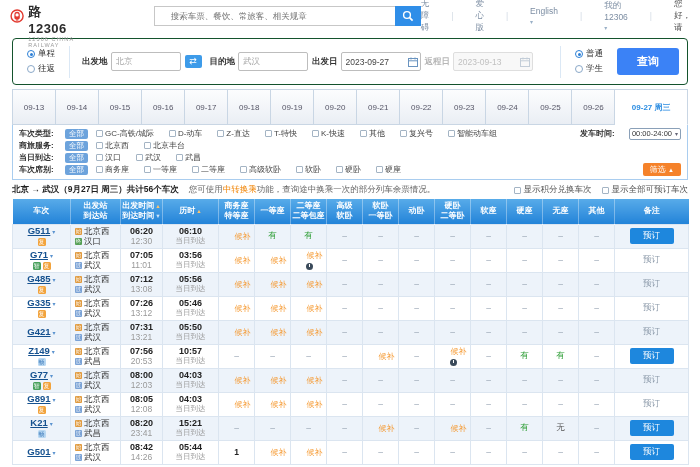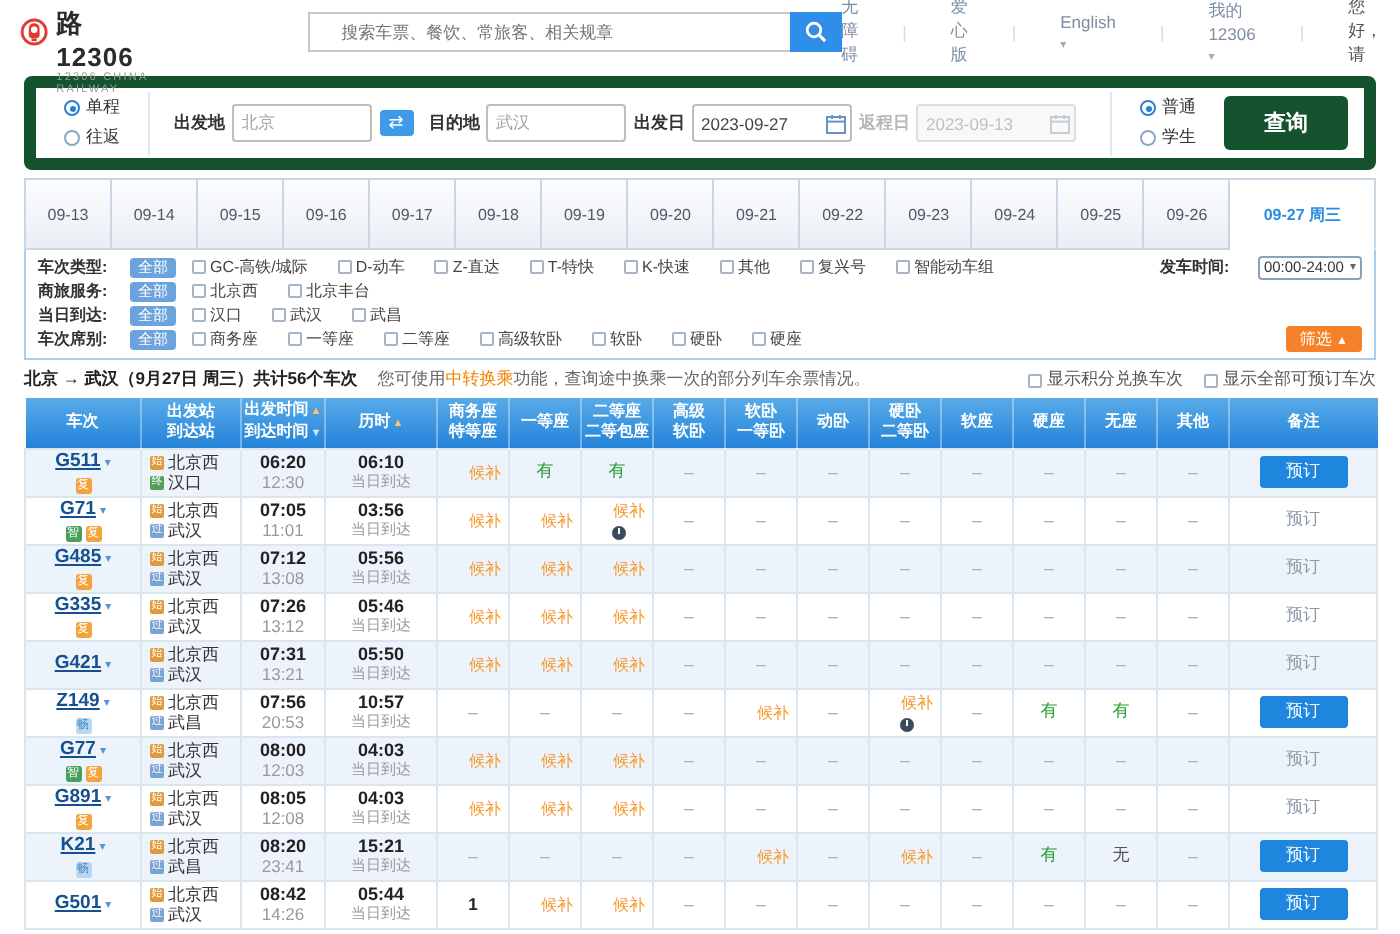--- a/index.html
+++ b/index.html
@@ -25,41 +25,41 @@
   .toplinks .dark { color:#555; }
 
   
   .nav { height:21px; background:#2f8ee8; display:flex; }
   .nav-item { flex:1; display:flex; align-items:center; justify-content:center; gap:3px;
     color:#fff; font-size:10px; font-weight:bold; cursor:pointer; }
   .nav-item .caret { font-size:6px; }
   .nav-item.active { background:#1766c9; }
 
   
-  .query-form { margin:6px 12px 0; height:47px; border:6px solid #14532d; border-radius:4px;
+  .query-form { margin:6px 12px 0; height:47px; border:1px solid #14532d; border-radius:4px;
     display:flex; align-items:center; padding:12px 8px; font-size:8.5px; color:#333; }
   .radio-col { display:flex; flex-direction:column; gap:3px; padding:0 6px; }
   .radio { display:flex; align-items:center; gap:3px; cursor:pointer; }
   .rdot { width:8px; height:8px; border:1px solid #8aa8c8; border-radius:50%; background:#fff; position:relative; }
   .rdot.on { border-color:#2c7fd6; }
   .rdot.on::after { content:""; position:absolute; left:1.5px; top:1.5px; width:3px; height:3px;
     border-radius:50%; background:#2c7fd6; }
   .vdiv { width:1px; height:32px; background:#dbe8f5; margin:0 8px; }
   .flabel { font-weight:bold; margin:0 3px 0 4px; white-space:nowrap; }
   .flabel.dis { color:#b7b7b7; }
   .fwrap { position:relative; display:flex; align-items:center; }
   .finput { height:19px; border:1px solid #bdbdbd; border-radius:2px; font-size:8.5px;
     padding:0 4px; outline:none; }
   .finput.city { width:70px; color:#a6a6a6; }
   .finput.date { width:80px; color:#444; padding-right:16px; }
   .finput.dis { border-color:#dedede; background:#f8f8f8; color:#c0c0c0; }
   .cal-ico { position:absolute; right:3px; width:10px; height:10px; }
   .swap { width:17px; height:13px; background:#3d9be9; border-radius:2px; color:#fff;
     font-size:9px; line-height:12px; text-align:center; margin:0 4px; cursor:pointer; }
-  .submit-btn { width:62px; height:27px; background:#14532d; border:none; border-radius:3px;
+  .submit-btn { width:62px; height:27px; background:#3b82f6; border:none; border-radius:3px;
     color:#fff; font-size:11px; font-weight:bold; margin-left:8px; cursor:pointer; }
 
   
   .date-tabs { margin:4px 12px 0; display:flex; height:36px; }
   .dtab { flex:1; border:1px solid #c9d6e4; border-left:none; background:linear-gradient(#fcfdfe,#eaeef4);
     font-size:8px; color:#556; display:flex; align-items:center; justify-content:center; cursor:pointer; }
   .dtab:first-child { border-left:1px solid #c9d6e4; }
   .dtab.active { flex:1.7; background:#fff; color:#2a8ce2; font-weight:bold; border-bottom-color:#fff; }
 
   

